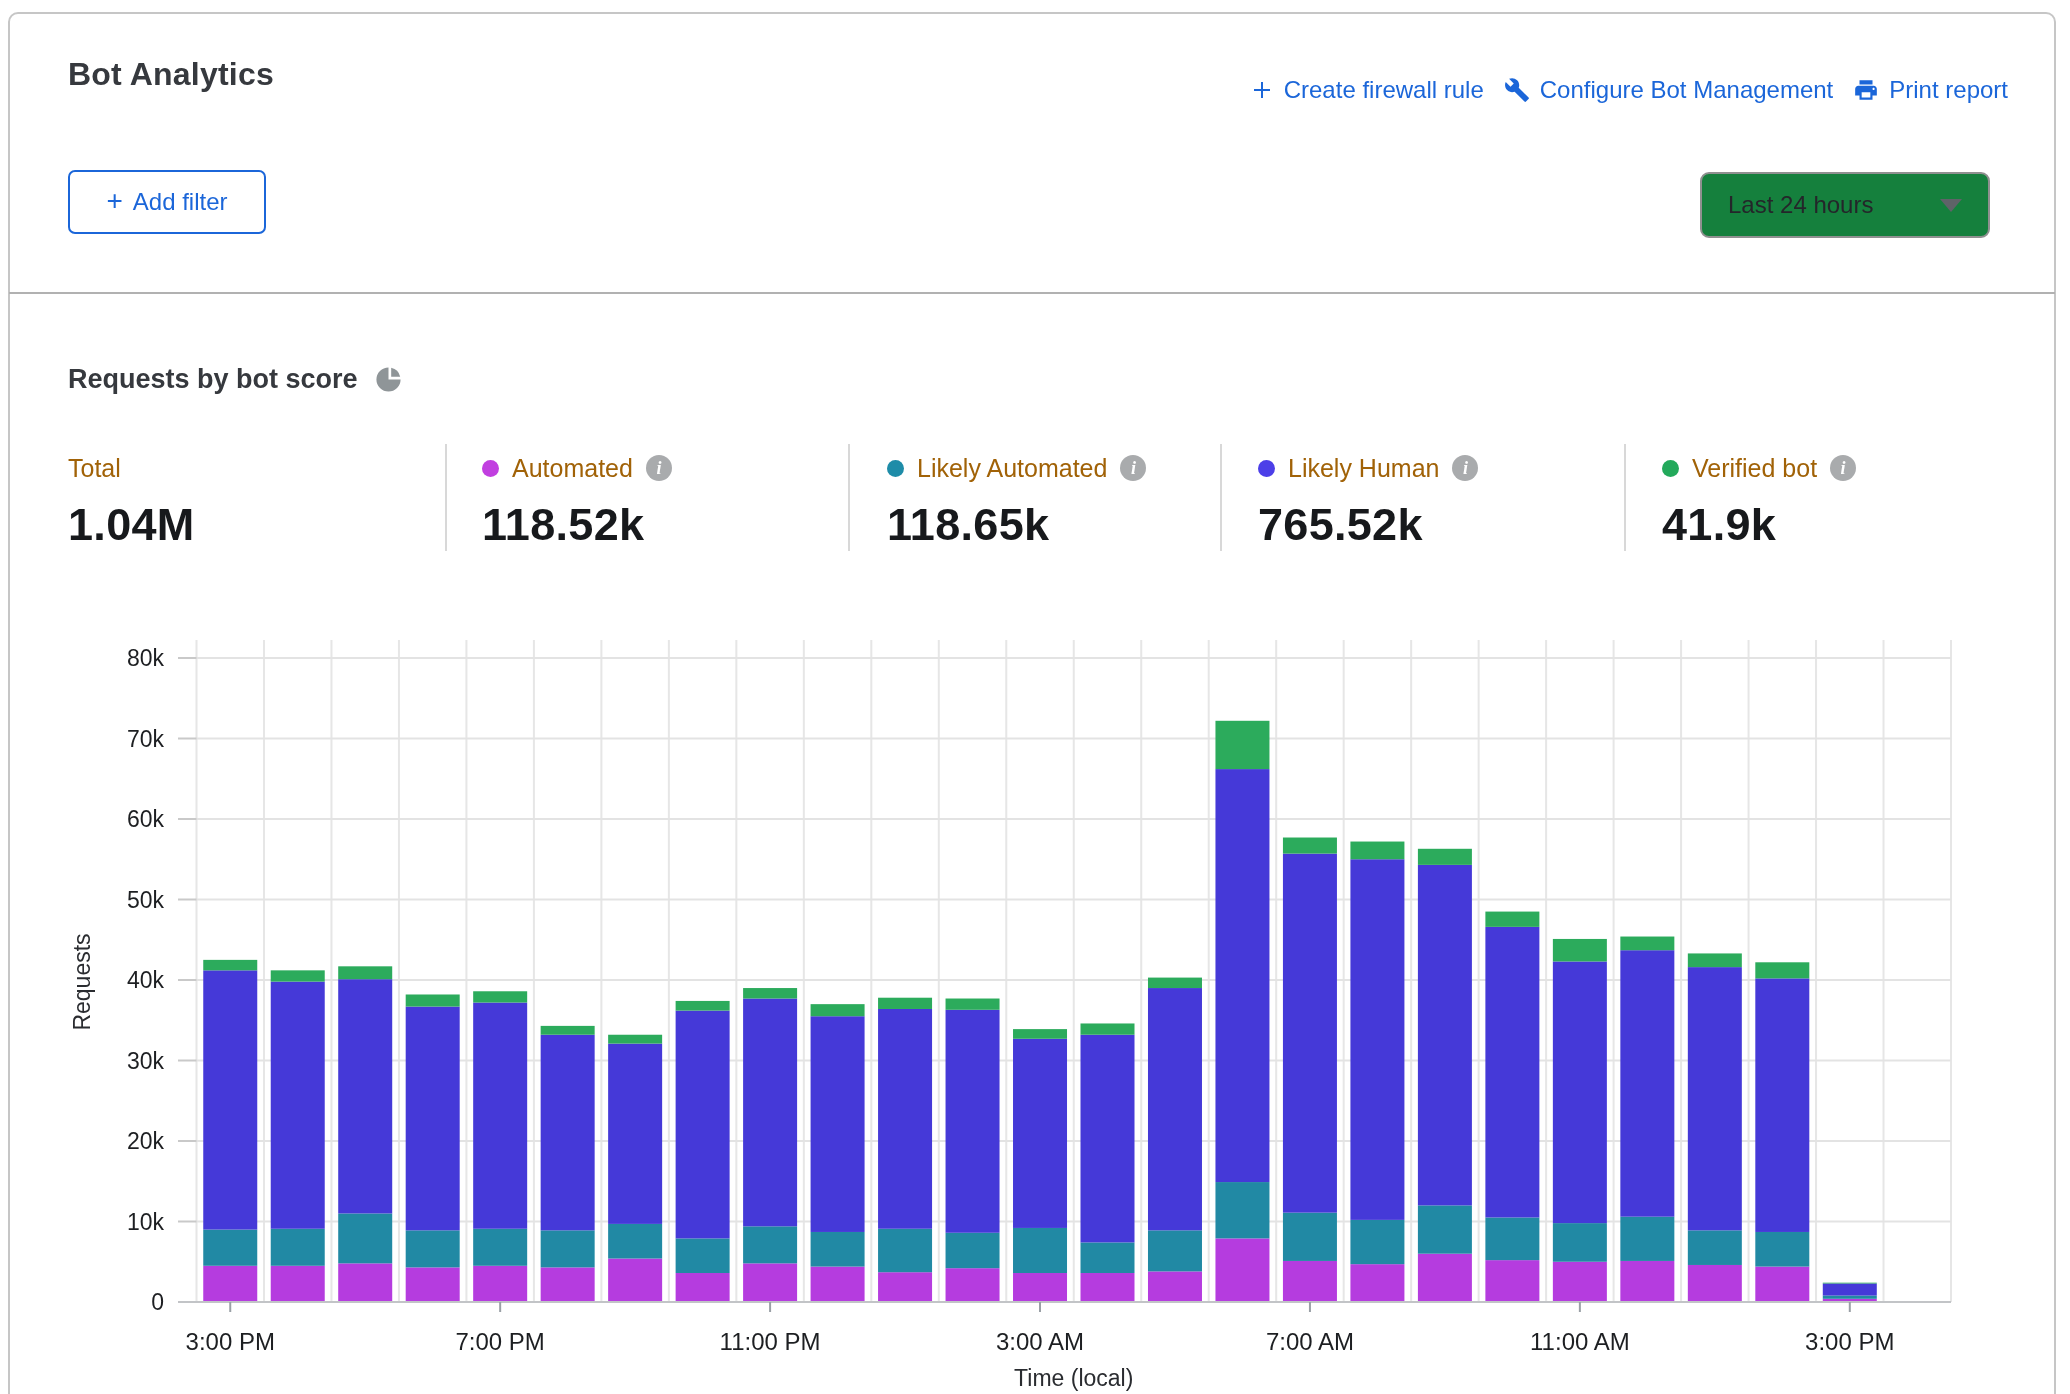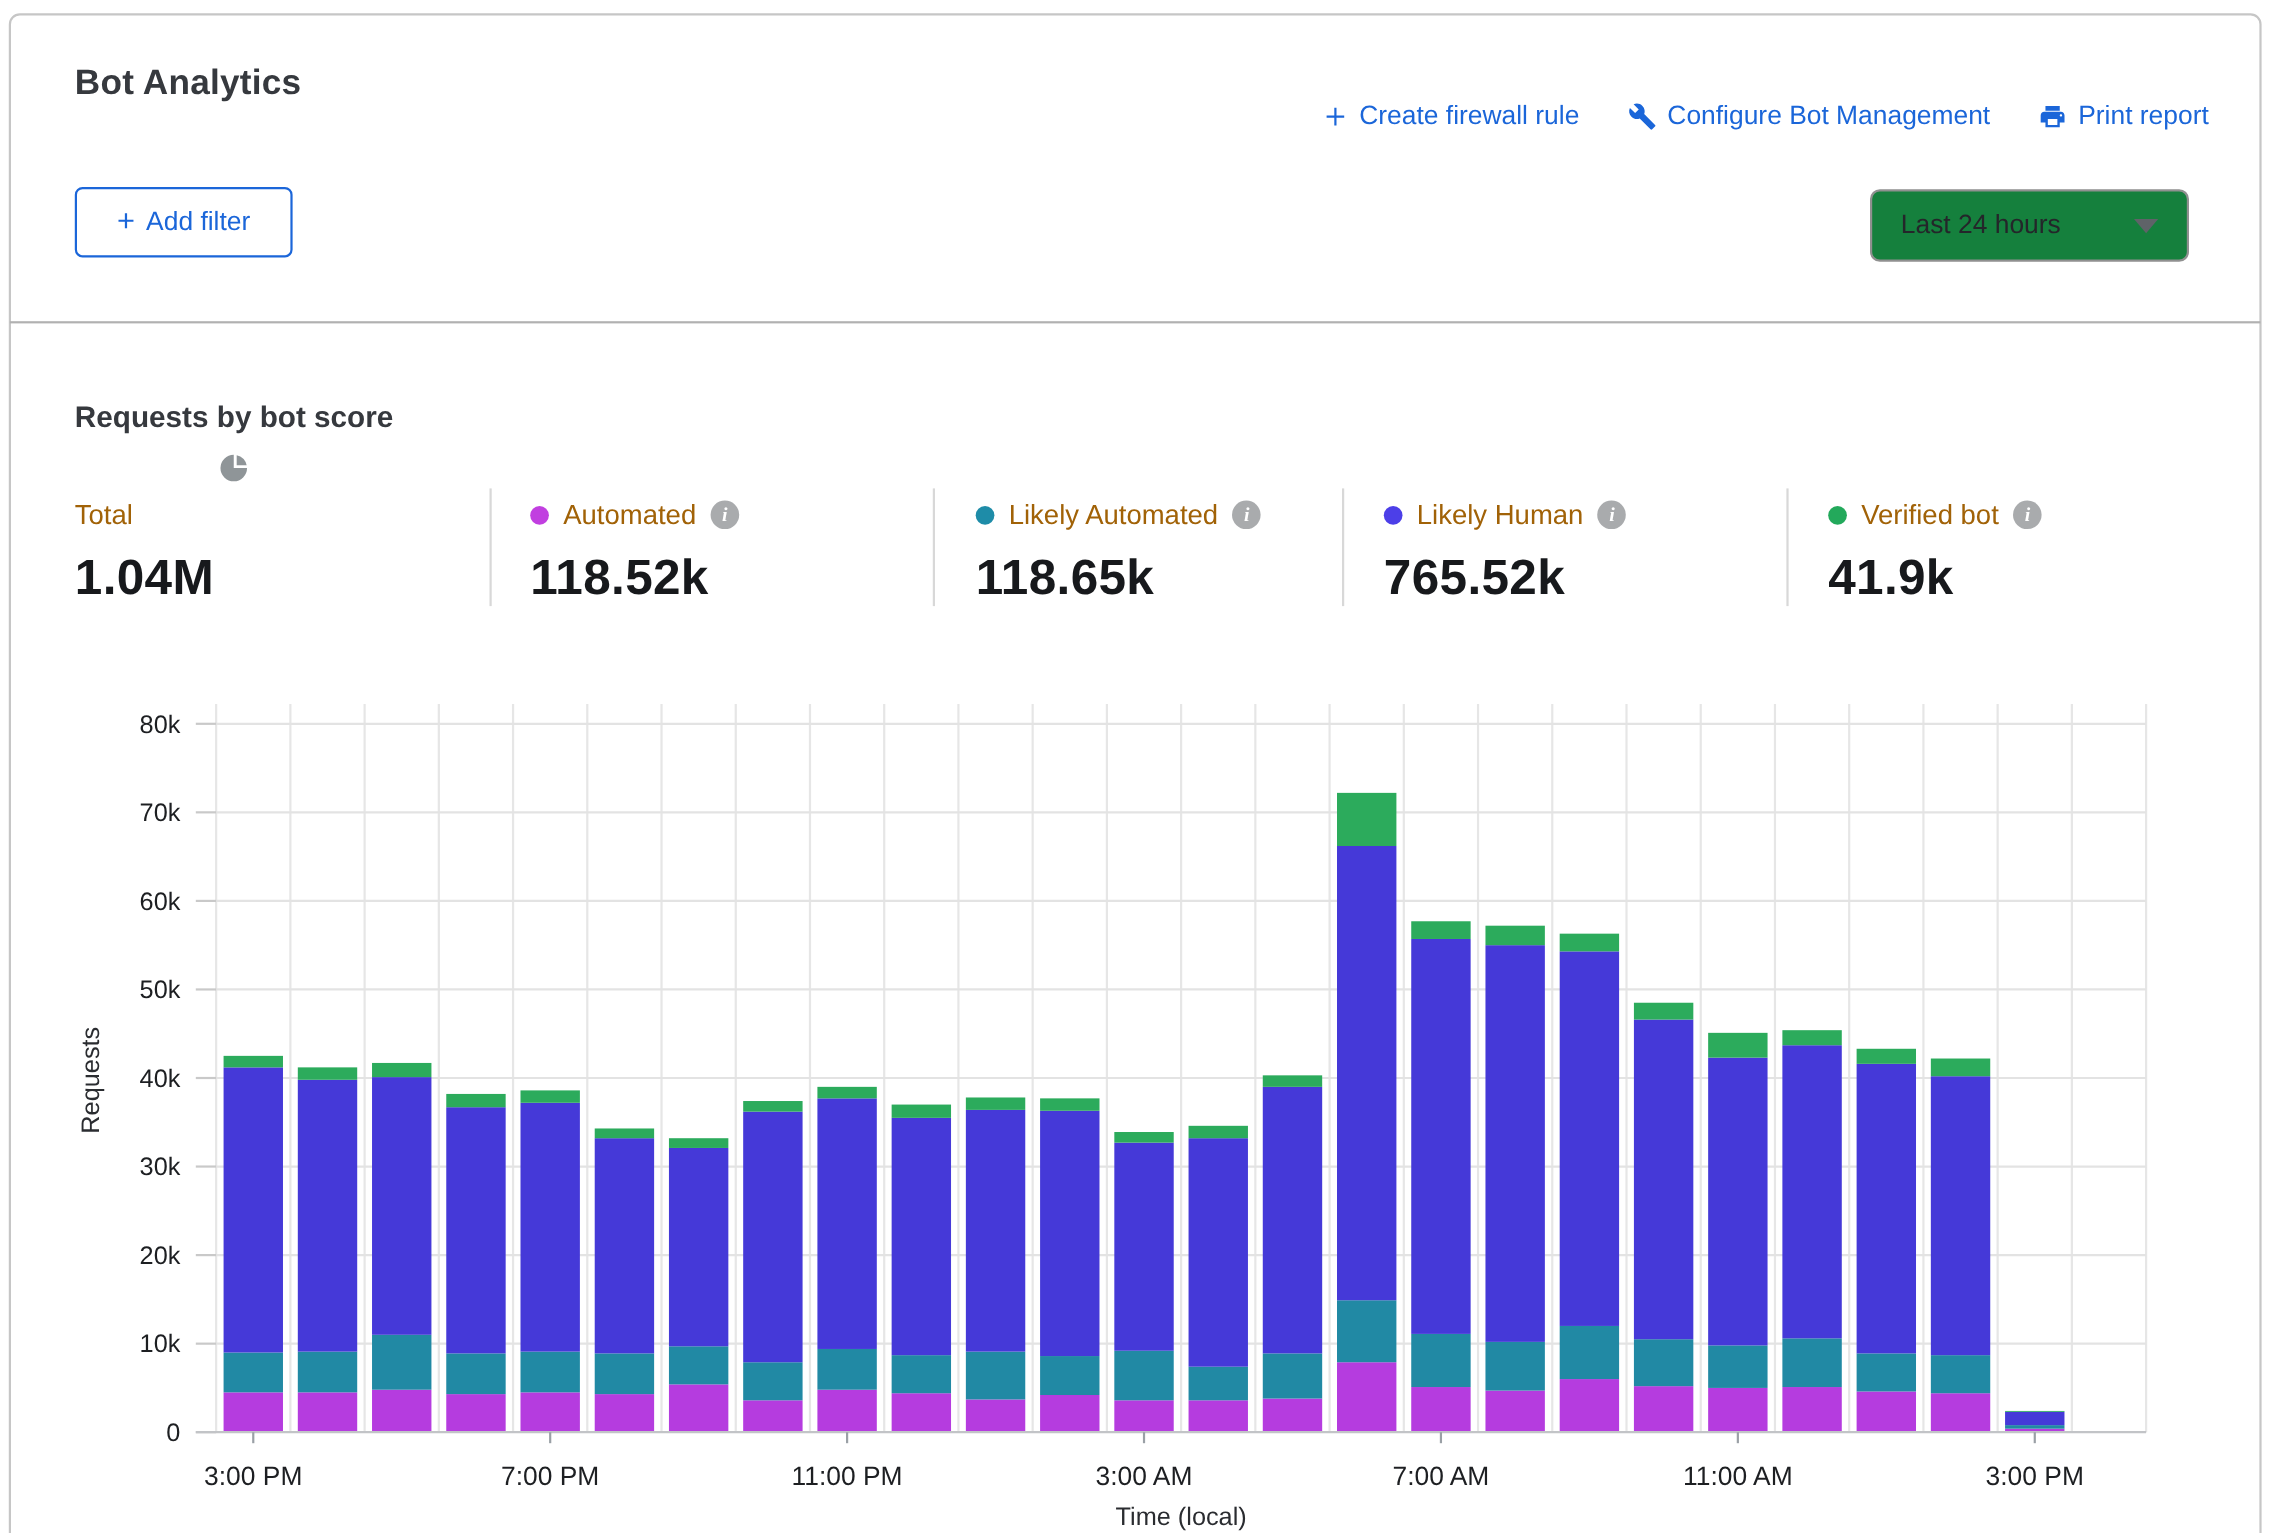--- a/index.html
+++ b/index.html
@@ -5,41 +5,41 @@
   * { margin:0; padding:0; box-sizing:border-box; }
   html,body { width:2070px; height:1394px; background:#ffffff; overflow:hidden;
               font-family:"Liberation Sans", sans-serif; }
   #stage { position:relative; width:2070px; height:1394px; }
 
   .card { position:absolute; left:8px; top:12px; width:2048px; height:1900px;
           background:#fff; border:2px solid #c6c6c6; border-radius:10px; }
 
   
   .page-title { position:absolute; left:68px; top:56px; font-size:32px; font-weight:700; color:#36393e; letter-spacing:.2px; }
-  .actions { position:absolute; right:62px; top:76px; display:flex; align-items:center; gap:44px;margin-top:16px; }
+  .actions { position:absolute; right:62px; top:76px; display:flex; align-items:center; gap:20px; }
   .action-link { display:flex; align-items:center; gap:10px; color:#1b66d9; font-size:24px; cursor:pointer; text-decoration:none; }
   .action-link svg { display:block; }
 
   .add-filter-btn { position:absolute; left:68px; top:170px; width:198px; height:64px;
           border:2px solid #1b66d9; border-radius:7px; background:#fff; color:#1b66d9;
           font-size:24px; display:flex; align-items:center; justify-content:center; gap:10px; cursor:pointer;
           font-family:"Liberation Sans", sans-serif; }
   .add-filter-btn .plus { font-size:28px; font-weight:400; margin-top:-3px; }
 
   .range-select { position:absolute; left:1700px; top:172px; width:290px; height:66px;
           border:2px solid #909090; border-radius:9px; background:#15803d; display:flex; align-items:center;
           padding:0 26px; cursor:pointer; }
   .range-select .range-label { font-size:24px; color:#24262a; flex:1; }
   .caret-down { width:0; height:0; border-left:11px solid transparent; border-right:11px solid transparent;
           border-top:13px solid #5f6368; }
 
   .header-divider { position:absolute; left:9px; top:292px; width:2046px; height:2px; background:#b1b1b1; }
 
   
-  .section-title-row { position:absolute; left:68px; top:364px; display:flex; align-items:center; gap:16px;flex-direction:column; }
+  .section-title-row { position:absolute; left:68px; top:364px; display:flex; align-items:center; gap:16px; }
   .section-title { font-size:27px; font-weight:700; color:#36393e; }
 
   
   .summary { position:absolute; left:68px; top:444px; width:1940px; display:flex; }
   .stat-col { padding-top:6px; }
   .stat-col + .stat-col { border-left:2px solid #d8d8d8; }
   .stat-head { display:flex; align-items:center; gap:13px; height:36px; }
   .stat-label { font-size:25px; color:#a16207; }
   .stat-value { margin-top:13px; font-size:45px; font-weight:700; color:#17191c; letter-spacing:.3px; }
   .stat-dot { width:17px; height:17px; border-radius:50%; flex:0 0 auto; }

